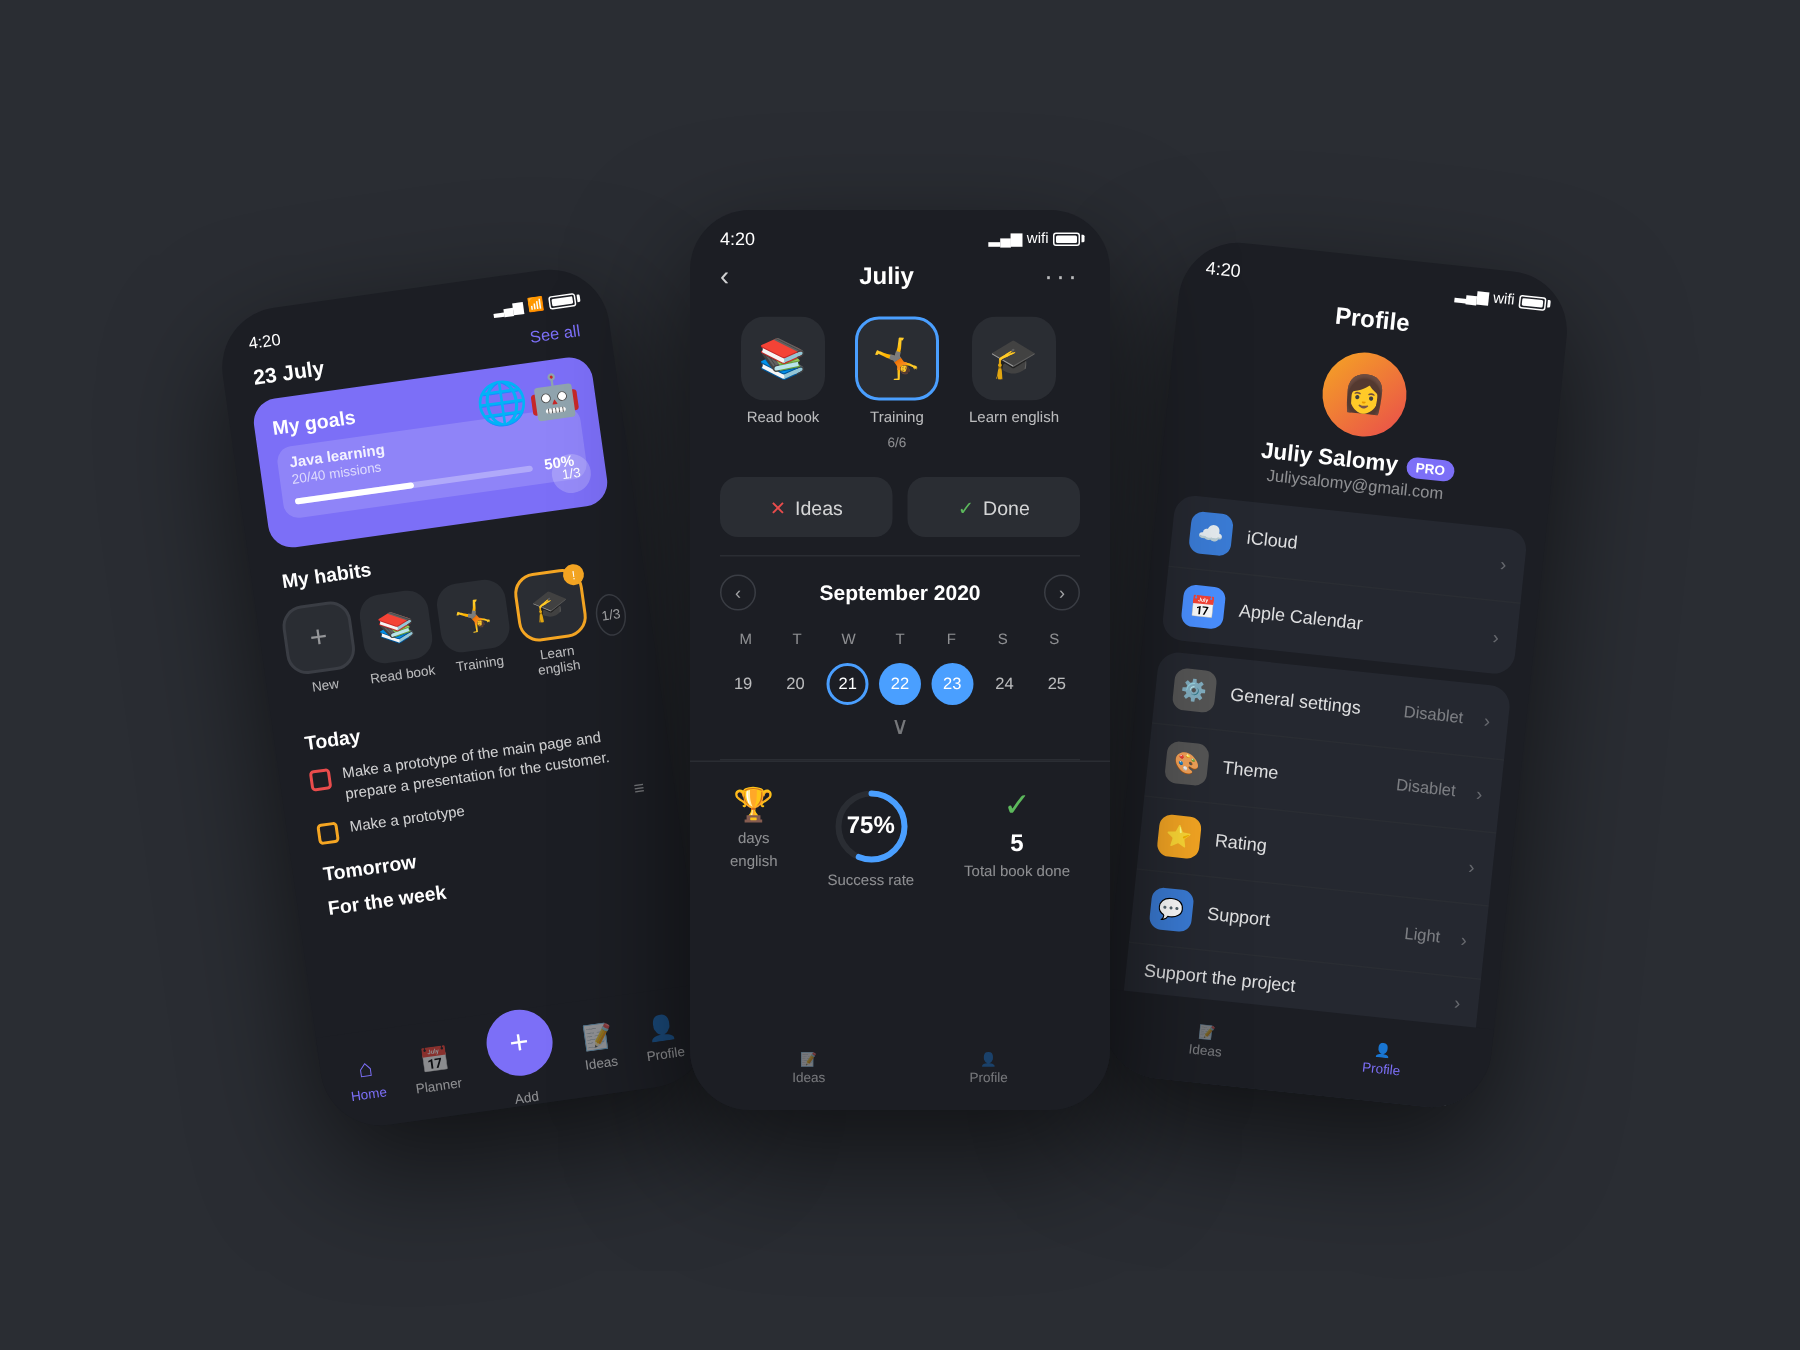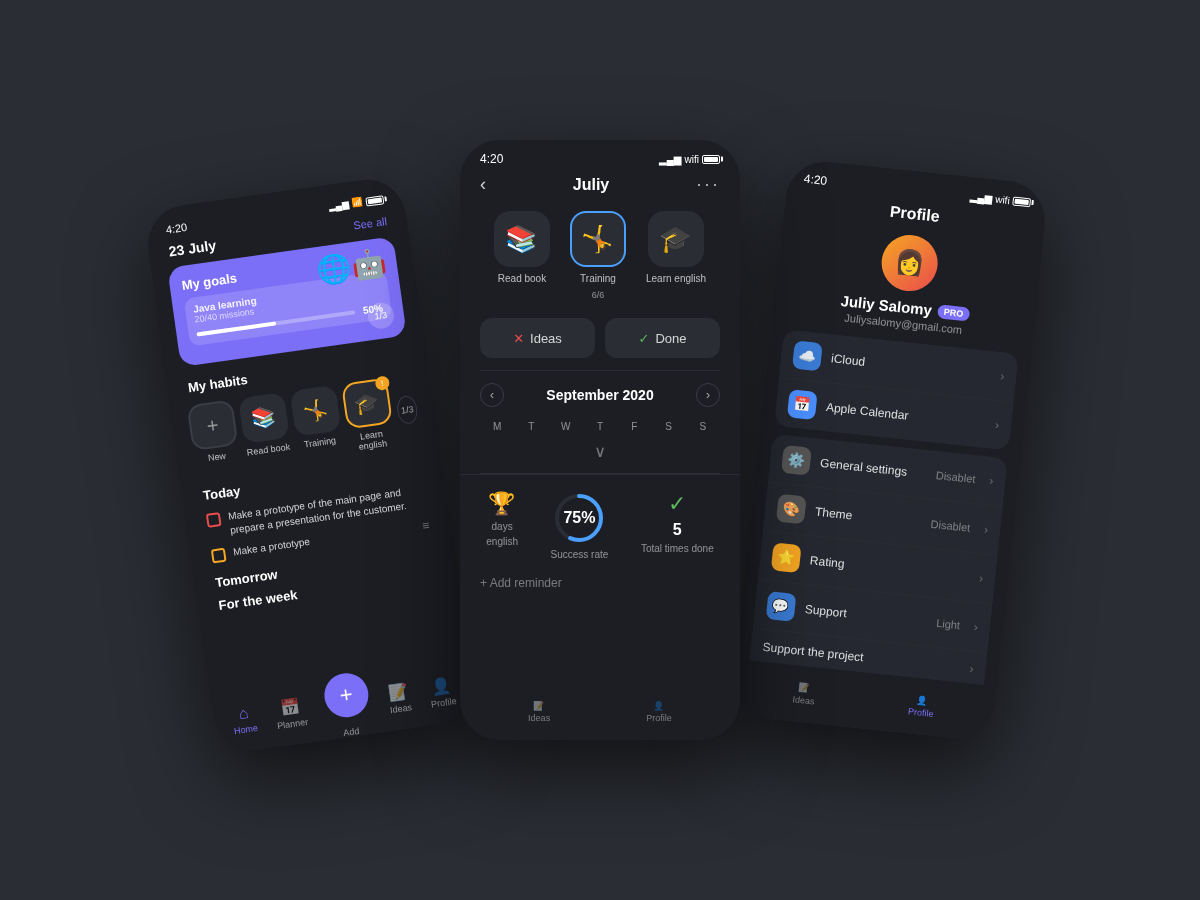--- a/index.html
+++ b/index.html
@@ -997,20 +997,29 @@
         <div class="cal-days-header">
           <span class="cal-day-label">M</span>
           <span class="cal-day-label">T</span>
           <span class="cal-day-label">W</span>
           <span class="cal-day-label">T</span>
           <span class="cal-day-label">F</span>
           <span class="cal-day-label">S</span>
           <span class="cal-day-label">S</span>
         </div>
 
+        <div class="cal-days-row">
+          <div class="cal-day">19</div>
+          <div class="cal-day">20</div>
+          <div class="cal-day today">21</div>
+          <div class="cal-day active">22</div>
+          <div class="cal-day selected">23</div>
+          <div class="cal-day">24</div>
+          <div class="cal-day">25</div>
+        </div>
 
         <div class="cal-more">∨</div>
       </div>
 
       <div class="divider"></div>
 
       <div class="stats-row">
 
         <div class="stat-item">
           <span style="font-size:22px;">🏆</span>
@@ -1025,27 +1034,24 @@
               <circle cx="27" cy="27" r="22" fill="none" stroke="#4a9fff" stroke-width="4" stroke-dasharray="103.67" stroke-dashoffset="25.92" stroke-linecap="round"></circle>
             </svg>
             <span class="circular-progress-text">75%</span>
           </div>
           <span class="stat-label">Success rate</span>
         </div>
 
         <div class="stat-item">
           <span style="font-size:22px; color:#5cb85c;">✓</span>
           <span class="stat-value">5</span>
-          <span class="stat-label">Total times done</span>
-        </div>
-      </div>
-
-      <div class="add-reminder">
-        <span>+ Add reminder</span>
-      </div>
+          <span class="stat-label">Total book done</span>
+        </div>
+      </div>
+
 
       <div class="center-bottom-nav">
         <div class="center-nav-item">
           <span>📝</span>
           <span>Ideas</span>
         </div>
         <div class="center-nav-item">
           <span>👤</span>
           <span>Profile</span>
         </div>

